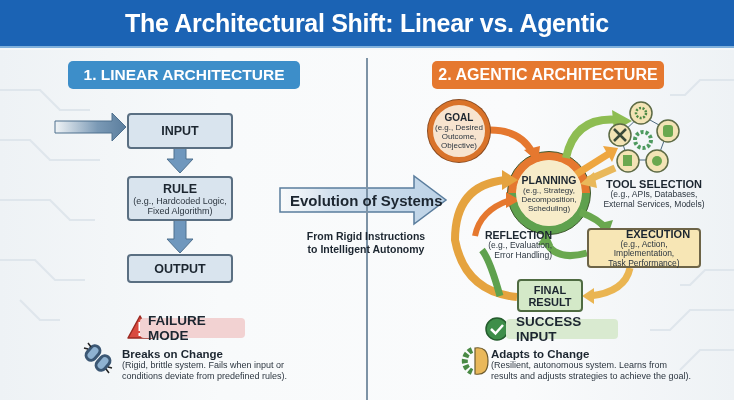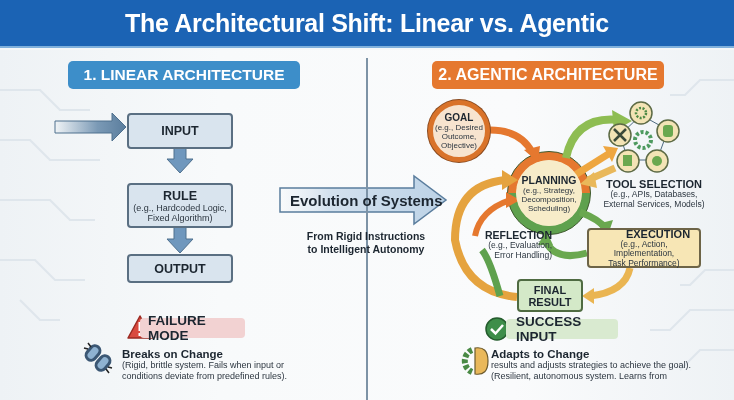--- a/index.html
+++ b/index.html
@@ -38,21 +38,21 @@
 
     .lbox {
       position: absolute; left: 127px; width: 106px;
       background: #d9e4ee; border: 2px solid #5a6f82; border-radius: 4px;
       display: flex; flex-direction: column; align-items: center; justify-content: center;
       text-align: center;
     }
     .lbox .t { font-weight: bold; font-size: 12.5px; color: #1c2630; }
     .lbox .s { font-size: 9px; line-height: 10px; color: #2c3640; }
     .lb-input { top: 113px; height: 36px; }
-    .lb-rule { top: 183px; height: 45px; }
+    .lb-rule { top: 176px; height: 45px; }
     .lb-output { top: 254px; height: 29px; }
 
     .mode-badge {
       position: absolute; height: 20px; border-radius: 4px;
       font-weight: bold; font-size: 13.5px; color: #1c2630;
       display: flex; align-items: center;
     }
     .fail-badge { left: 140px; top: 318px; width: 105px; background: #f2d2d2; padding-left: 8px; }
     .succ-badge { left: 506px; top: 319px; width: 112px; background: #d9ead0; padding-left: 10px; }
     .desc { position: absolute; }
@@ -295,15 +295,15 @@
 <div class="abox final">
   <span class="t">FINAL</span>
   <span class="t">RESULT</span>
 </div>
 
 <div class="mode-badge succ-badge">
   <span>SUCCESS INPUT</span>
 </div>
 <div class="desc succ-desc">
   <div class="h">Adapts to Change</div>
+  <div class="p">(Resilient, autonomous system. Learns from</div>
   <div class="p">results and adjusts strategies to achieve the goal).</div>
-  <div class="p">(Resilient, autonomous system. Learns from</div>
 </div>
 
 </body></html>

